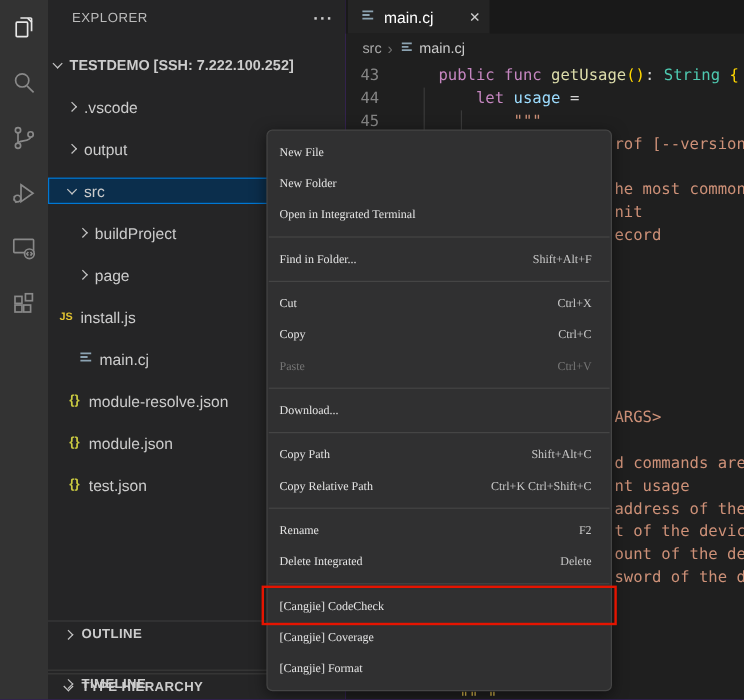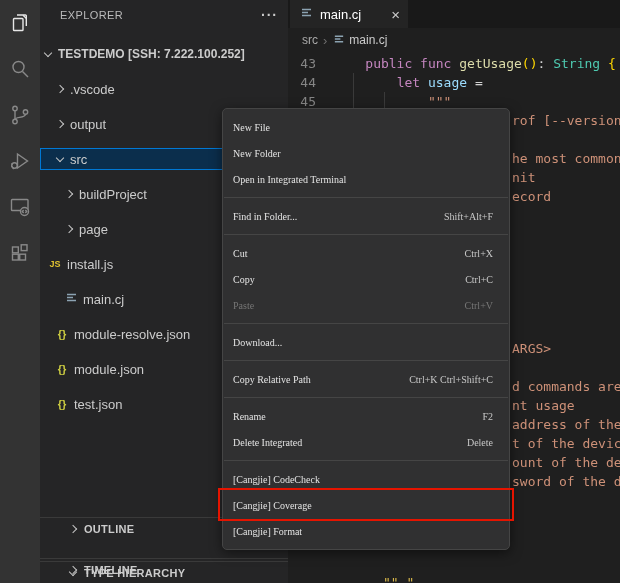--- a/index.html
+++ b/index.html
@@ -24,21 +24,21 @@
   .row.selected{ background:#0b2e4c; border:1px solid #0078d4; }
   .chev{ width:6px; height:6px; border-right:1.4px solid #c5c5c5; border-bottom:1.4px solid #c5c5c5;
          flex:none; margin-right:7px; }
   .chev.r{ transform:rotate(-45deg); }
   .chev.d{ transform:rotate(45deg); margin-top:-3px; }
   .ficon{ width:16px; flex:none; margin-right:4px; font-weight:bold; text-align:center; }
   .ficon.js{ color:#e2c431; font-size:9px; }
   .ficon.json{ color:#cbcb41; font-size:11px; }
   .ficon.cj svg{ stroke:#8ca3b2; stroke-width:1.6; }
   .panel-row{ position:absolute; left:0; width:248px; height:22px; display:flex; align-items:center;
-              padding-left:24px; color:#cccccc; font-size:11px; font-weight:bold; letter-spacing:.3px;
+              padding-left:8px; color:#cccccc; font-size:11px; font-weight:bold; letter-spacing:.3px;
               border-top:1px solid #3a3a3a; cursor:pointer; }
   .panel-row .chev{ margin:0 8px 0 6px; }
   .panel-row .chev.d{ margin-top:-2px; }
 
   
   .editor{ position:absolute; left:288px; top:0; width:332px; height:583px; background:#1f1f1f; }
   .tabbar{ position:absolute; left:0; top:0; width:332px; height:28px; background:#191919; }
   .tab{ position:absolute; left:2px; top:0; width:118px; height:28px; background:#242424;
         display:flex; align-items:center; padding:0 8px; color:#ffffff; font-size:13px; gap:6px; cursor:pointer; }
   .tab .close{ margin-left:auto; color:#cccccc; font-size:15px; cursor:pointer; line-height:1; }
@@ -268,20 +268,24 @@
     <div class="mi disabled">
         <span>Paste</span>
         <span class="sc">Ctrl+V</span>
       </div>
     <div class="msep"></div>
     <div class="mi">
         <span>Download...</span>
       </div>
     <div class="msep"></div>
     <div class="mi">
+        <span>Copy Path</span>
+        <span class="sc">Shift+Alt+C</span>
+      </div>
+    <div class="mi">
         <span>Copy Relative Path</span>
         <span class="sc">Ctrl+K Ctrl+Shift+C</span>
       </div>
     <div class="msep"></div>
     <div class="mi">
         <span>Rename</span>
         <span class="sc">F2</span>
       </div>
     <div class="mi">
         <span>Delete Integrated</span>

